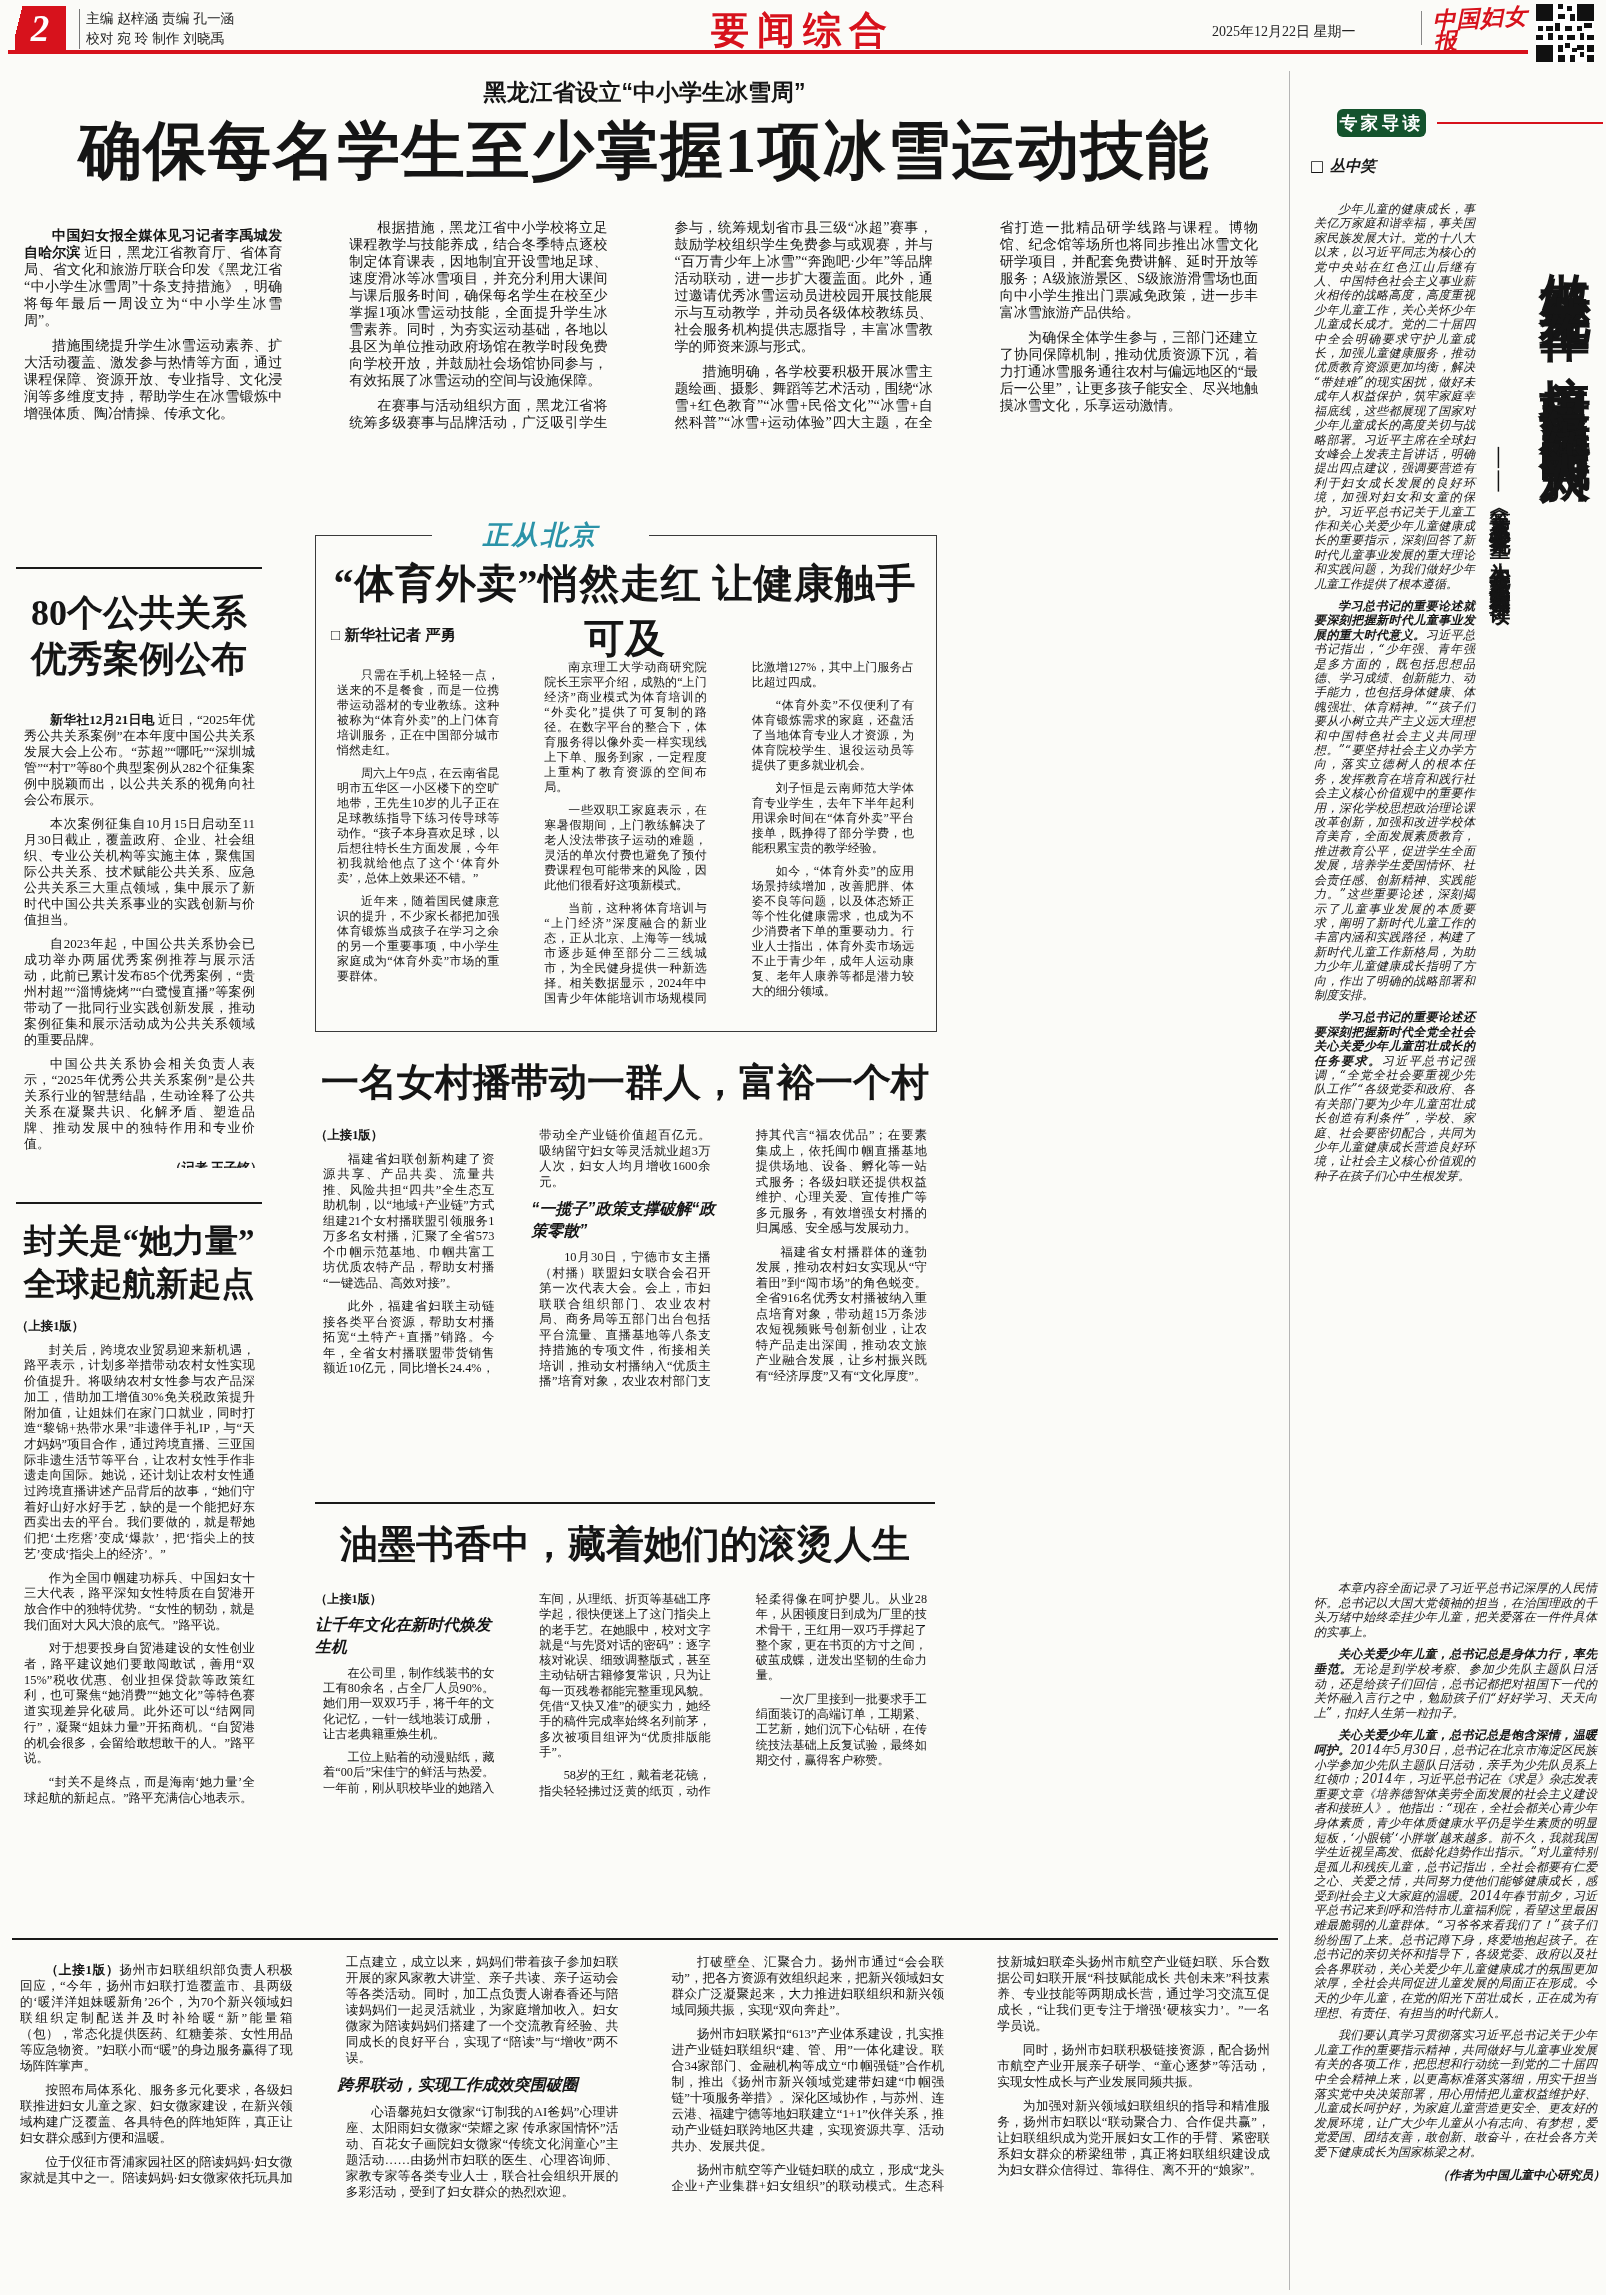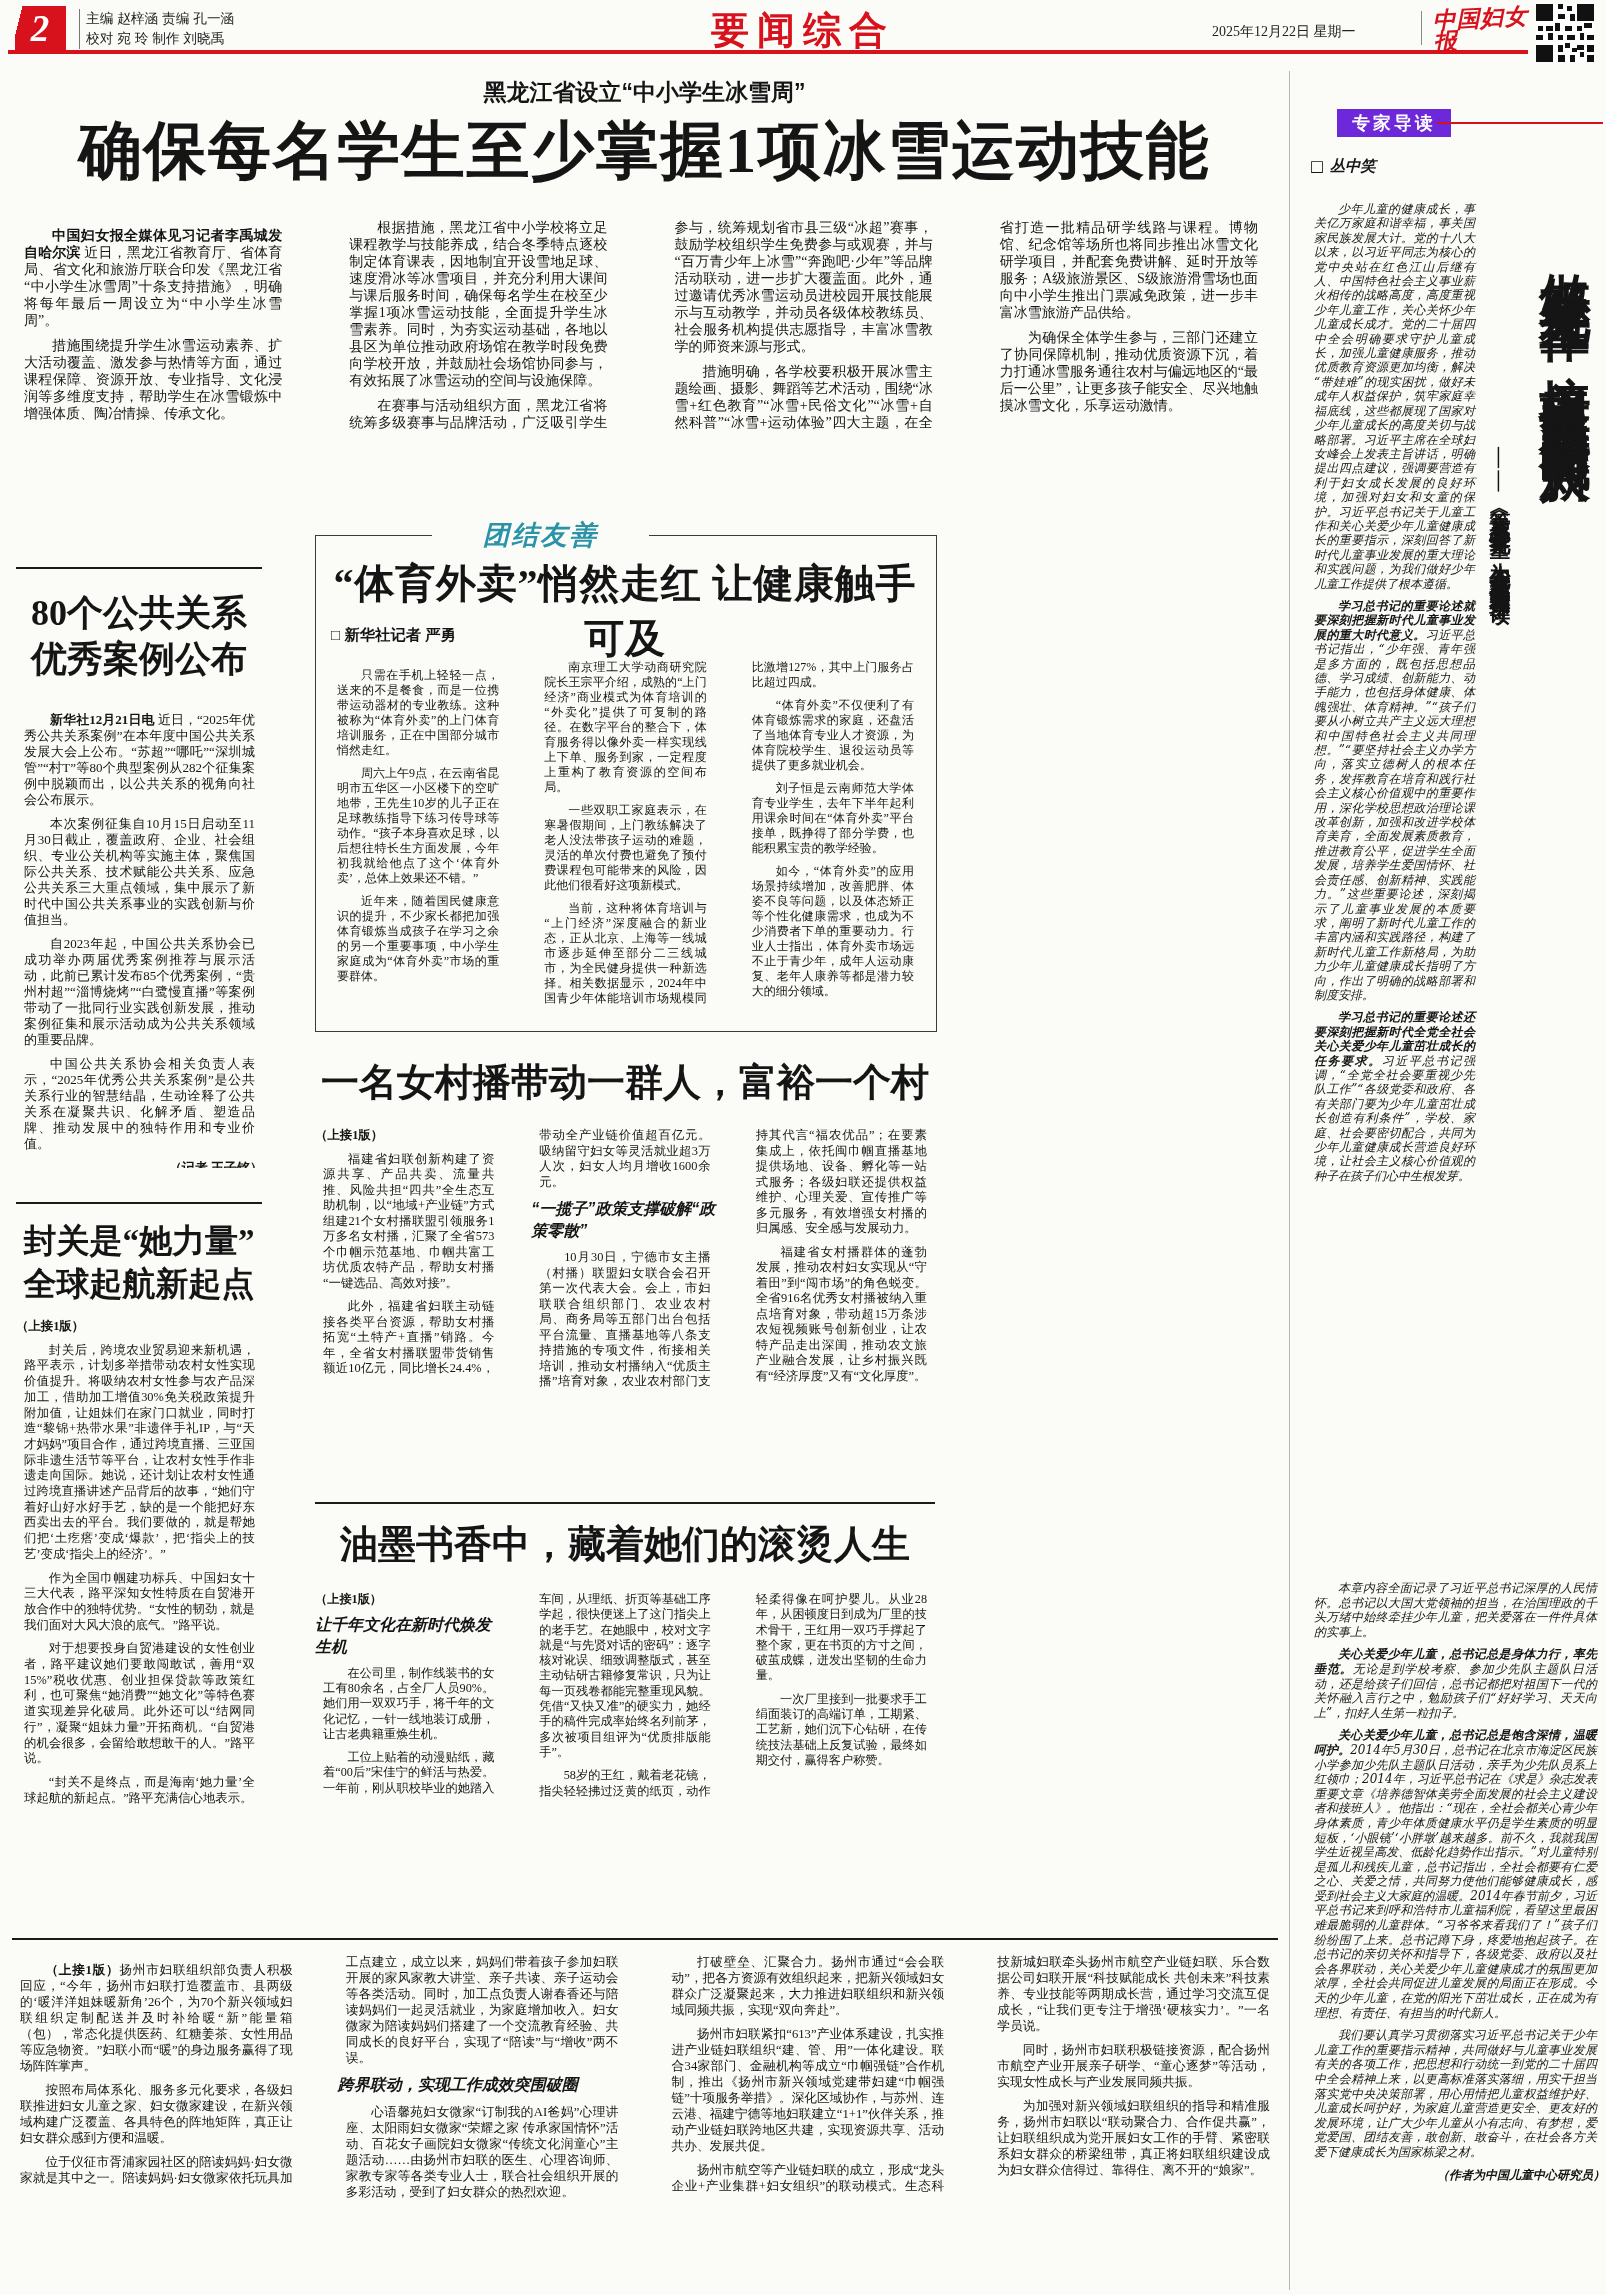--- a/index.html
+++ b/index.html
@@ -54,23 +54,23 @@
   
   .ym-headline{left:315px;top:1519px;width:620px;font-size:38px;font-weight:900;}
   .ym-body{left:315px;top:1592px;width:620px;height:299px;column-count:3;column-gap:29px;
            font-size:12.2px;line-height:15.3px;overflow:hidden;}
   
   .brule{left:12px;top:1938px;width:1266px;height:2.4px;background:#1a1a1a;}
   .yz-body{left:12px;top:1954px;width:1266px;height:336px;column-count:4;column-gap:37px;
            font-size:12.7px;line-height:16px;overflow:hidden;}
   
   .gutter-line{left:1289px;top:71px;width:0.8px;height:2219px;background:#b5b5b5;}
-  .badge{left:1337px;top:109px;width:114px;height:28px;background:#6d28d9;color:#fff;text-align:center;
+  .badge{left:1337px;top:109px;width:89px;height:28px;background:#14532d;color:#fff;text-align:center;
          font-size:17.7px;font-weight:bold;line-height:28px;letter-spacing:3.2px;
-         font-family:"Liberation Sans","DejaVu Sans",sans-serif;}
+         font-family:"Liberation Sans","DejaVu Sans",sans-serif;border-radius:6px;}
   .badge-line{left:1437px;top:122px;width:166px;height:2.4px;background:#d7121c;}
   .ex-byline{left:1310px;top:156px;font-size:15.3px;font-weight:bold;}
   .ex-intro{left:1306px;top:194px;width:177px;height:1372px;font-size:12px;line-height:14.4px;overflow:hidden;}
   .v-subtitle{left:1485px;top:447px;height:731px;writing-mode:vertical-rl;font-size:21px;font-weight:bold;
               letter-spacing:2.4px;line-height:29px;}
   .v-headline{left:1525px;top:233px;height:1318px;writing-mode:vertical-rl;font-size:51px;font-weight:900;
               letter-spacing:5.6px;line-height:79px;}
   .ex-lower{left:1306px;top:1573px;width:299px;height:717px;font-size:12px;line-height:14.6px;overflow:hidden;}
 </style>
 </head>
@@ -124,21 +124,21 @@
 </div>
 <div class="abs fg-body">
     <p class="marker">（上接1版）</p>
     <p class="para">封关后，跨境农业贸易迎来新机遇，路平表示，计划多举措带动农村女性实现价值提升。将吸纳农村女性参与农产品深加工，借助加工增值30%免关税政策提升附加值，让姐妹们在家门口就业，同时打造“黎锦+热带水果”非遗伴手礼IP，与“天才妈妈”项目合作，通过跨境直播、三亚国际非遗生活节等平台，让农村女性手作非遗走向国际。她说，还计划让农村女性通过跨境直播讲述产品背后的故事，“她们守着好山好水好手艺，缺的是一个能把好东西卖出去的平台。我们要做的，就是帮她们把‘土疙瘩’变成‘爆款’，把‘指尖上的技艺’变成‘指尖上的经济’。”</p>
     <p class="para">作为全国巾帼建功标兵、中国妇女十三大代表，路平深知女性特质在自贸港开放合作中的独特优势。“女性的韧劲，就是我们面对大风大浪的底气。”路平说。</p>
     <p class="para">对于想要投身自贸港建设的女性创业者，路平建议她们要敢闯敢试，善用“双15%”税收优惠、创业担保贷款等政策红利，也可聚焦“她消费”“她文化”等特色赛道实现差异化破局。此外还可以“结网同行”，凝聚“姐妹力量”开拓商机。“自贸港的机会很多，会留给敢想敢干的人。”路平说。</p>
     <p class="para">“封关不是终点，而是海南‘她力量’全球起航的新起点。”路平充满信心地表示。</p>
   </div>
 
 <div class="abs feature-box"></div>
-<div class="abs logo-chip">团结友善</div>
+<div class="abs logo-chip">正从北京</div>
 <div class="abs sd-headline center">“体育外卖”悄然走红  让健康触手可及</div>
 <div class="abs sd-byline">□ 新华社记者 严勇</div>
 <div class="abs sd-body">
     <p class="para">只需在手机上轻轻一点，送来的不是餐食，而是一位携带运动器材的专业教练。这种被称为“体育外卖”的上门体育培训服务，正在中国部分城市悄然走红。</p>
     <p class="para">周六上午9点，在云南省昆明市五华区一小区楼下的空旷地带，王先生10岁的儿子正在足球教练指导下练习传导球等动作。“孩子本身喜欢足球，以后想往特长生方面发展，今年初我就给他点了这个‘体育外卖’，总体上效果还不错。”</p>
     <p class="para">近年来，随着国民健康意识的提升，不少家长都把加强体育锻炼当成孩子在学习之余的另一个重要事项，中小学生家庭成为“体育外卖”市场的重要群体。</p>
     <p class="para">南京理工大学动商研究院院长王宗平介绍，成熟的“上门经济”商业模式为体育培训的“外卖化”提供了可复制的路径。在数字平台的整合下，体育服务得以像外卖一样实现线上下单、服务到家，一定程度上重构了教育资源的空间布局。</p>
     <p class="para">一些双职工家庭表示，在寒暑假期间，上门教练解决了老人没法带孩子运动的难题，灵活的单次付费也避免了预付费课程包可能带来的风险，因此他们很看好这项新模式。</p>
     <p class="para">当前，这种将体育培训与“上门经济”深度融合的新业态，正从北京、上海等一线城市逐步延伸至部分二三线城市，为全民健身提供一种新选择。相关数据显示，2024年中国青少年体能培训市场规模同比激增127%，其中上门服务占比超过四成。</p>
     <p class="para">“体育外卖”不仅便利了有体育锻炼需求的家庭，还盘活了当地体育专业人才资源，为体育院校学生、退役运动员等提供了更多就业机会。</p>

